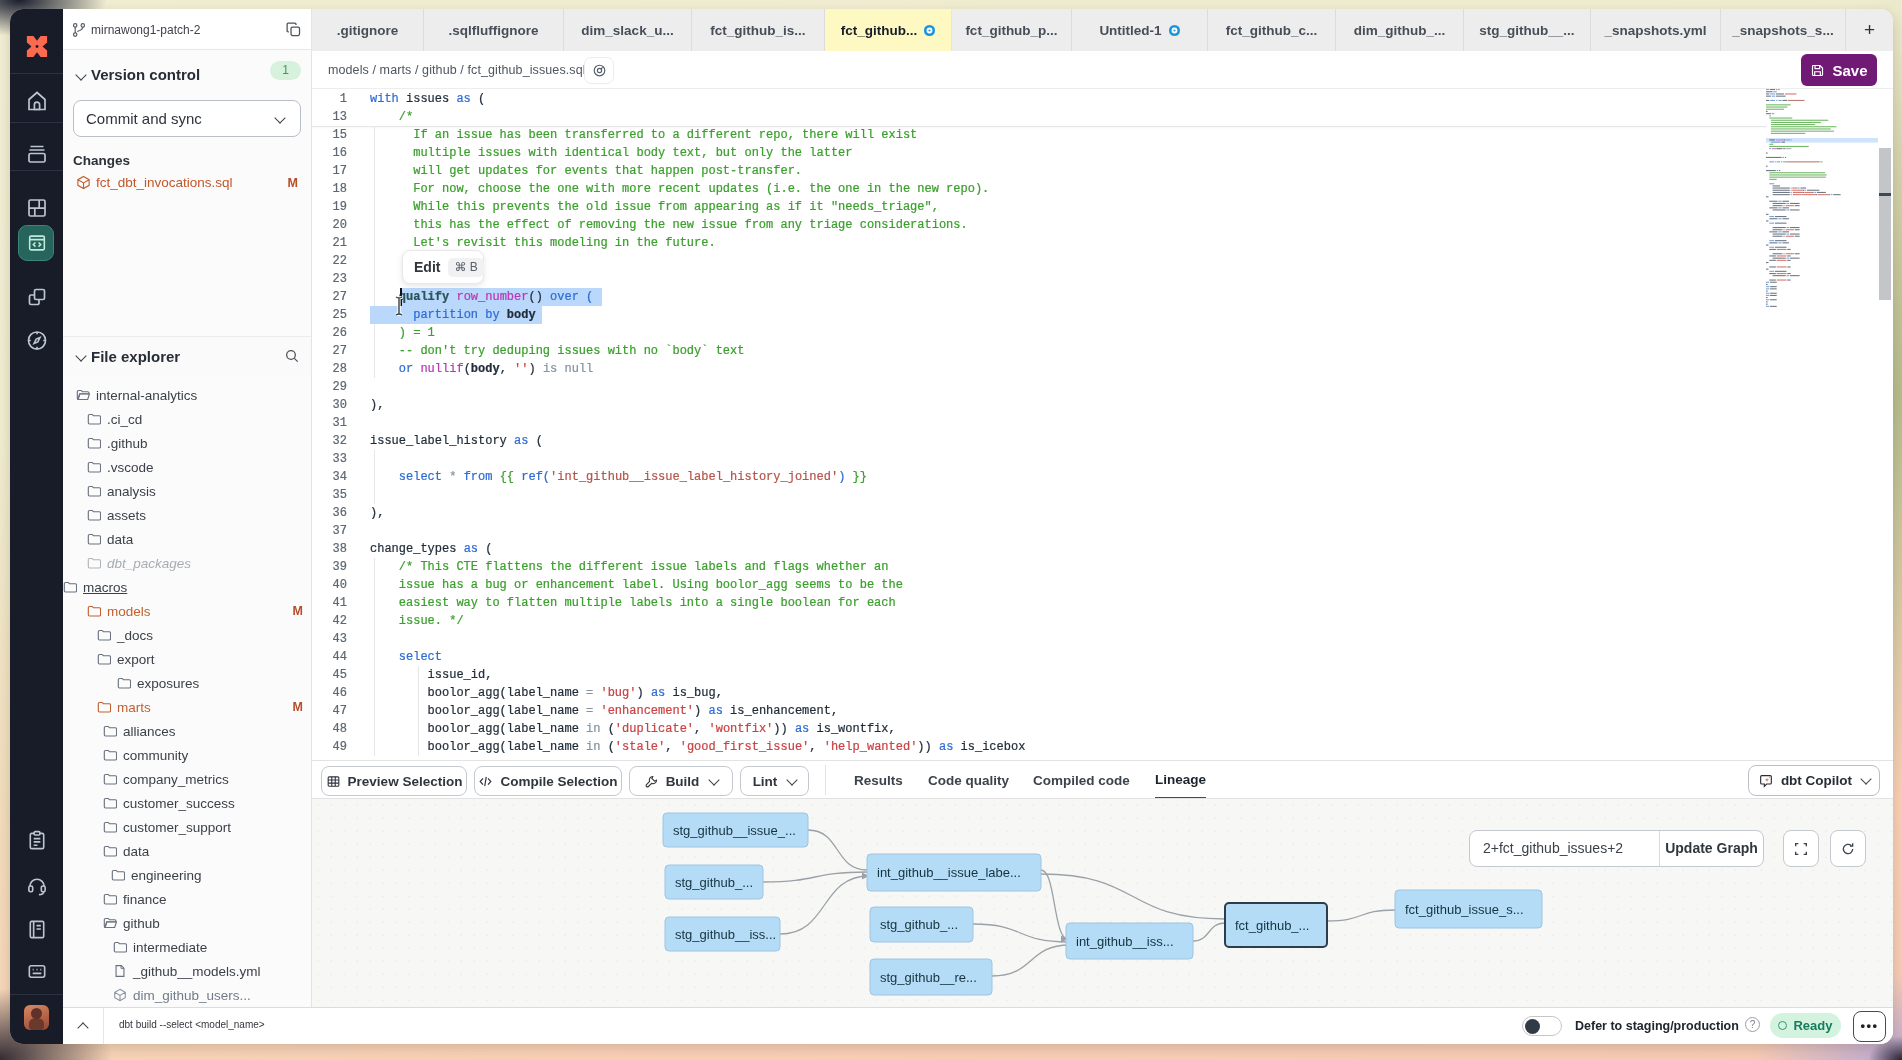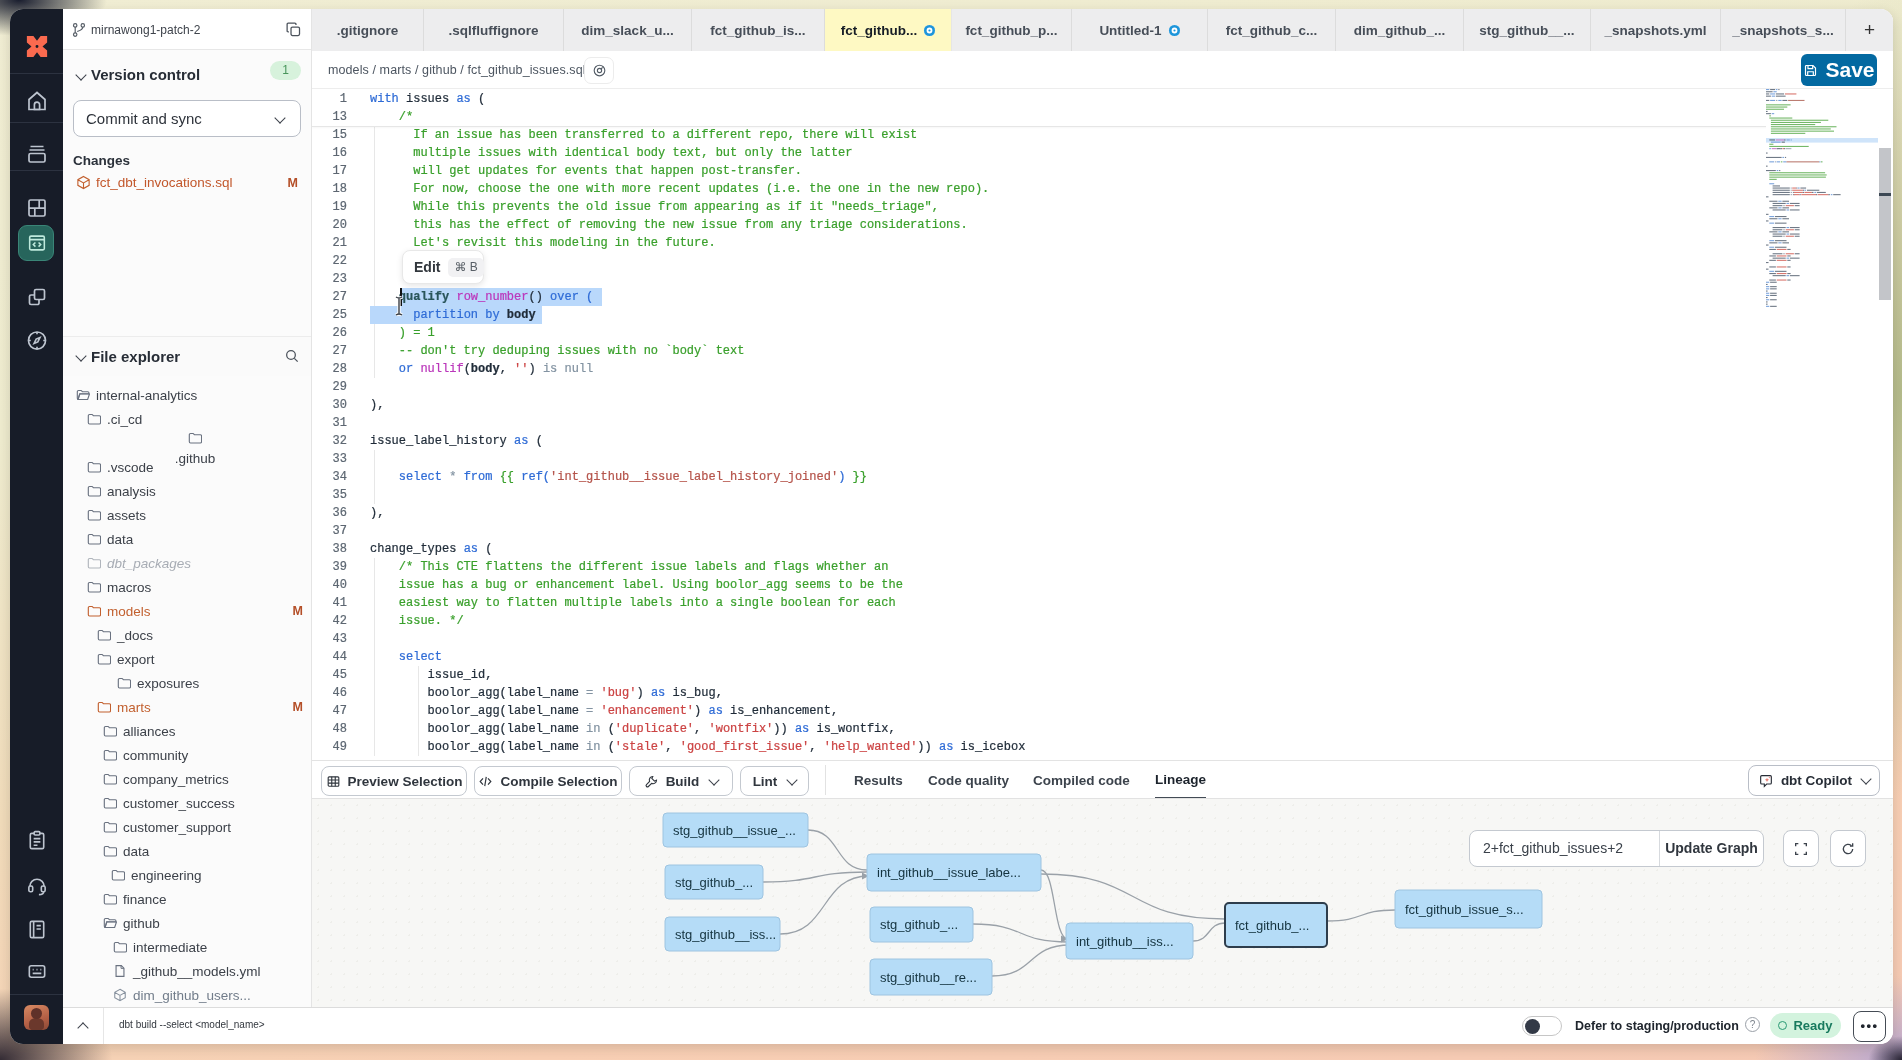--- a/index.html
+++ b/index.html
@@ -41,21 +41,21 @@
 
 .ed{position:absolute;left:302px;top:0;width:1581px;height:998px;background:#fff}
 .tabbar{position:absolute;left:0;top:0;width:100%;height:42px;background:#ededee;border-bottom:1px solid #e0e0e0}
 .tab{position:absolute;top:0;height:42px;font-size:13.5px;font-weight:600;color:#474e58;display:flex;align-items:center;justify-content:center;gap:7px;border-right:1px solid #dcdcdc;background:#ededee;white-space:nowrap}
 .tab.active{background:#fef9c3;color:#161d26;font-weight:700;border-right:1px solid #e6e6e6}
 .tab.plus{font-size:19px;font-weight:400;color:#333;border-right:none;background:#ededee}
 .bdot{width:11px;height:11px;border-radius:50%;background:#1d95da;box-shadow:inset 0 0 0 2.6px #1d95da, inset 0 0 0 4.4px #fff}
 .crumb{position:absolute;left:0;top:42px;width:100%;height:38px;background:#fff;border-bottom:1px solid #ededed}
 .crumb .p{position:absolute;left:16px;top:12px;font-size:12.5px;color:#4c5560;letter-spacing:.1px}
 .cico{position:absolute;left:272px;top:6px;width:30px;height:27px;border:1px solid #ececec;border-radius:7px;color:#555e68;display:flex;align-items:center;justify-content:center}
-.savebtn{position:absolute;right:16px;top:45px;width:76px;height:32px;background:#0369a1;border-radius:6px;color:#fff;font-size:21px;font-weight:600;display:flex;align-items:center;justify-content:center;gap:7px;z-index:9}
+.savebtn{position:absolute;right:16px;top:45px;width:76px;height:32px;background:#701a75;border-radius:6px;color:#fff;font-size:15px;font-weight:600;display:flex;align-items:center;justify-content:center;gap:7px;z-index:9}
 
 .codearea{position:absolute;left:0;top:80px;width:100%;height:671px;background:#fff;overflow:hidden}
 .ln{position:absolute;left:0;height:18px;width:100%;font-family:"Liberation Mono",monospace;font-size:12px;line-height:18px;color:#1f2b38;white-space:pre;-webkit-text-stroke:0.22px}
 .gut{position:absolute;left:0;width:35px;text-align:right;color:#5d6772}
 .ct{position:absolute;left:58px}
 .ln .k{color:#2e6bd6}.ln .c{color:#3aa02c}.ln .f{color:#bb37bb}.ln .s{color:#cc4343}
 .ln .s2{color:#b5544b}.ln .o{color:#8393a2}.ln .q{color:#29555a;font-weight:700}.ln .b{font-weight:700}.ln .j{color:#3aa02c}
 .stickyline{position:absolute;left:0;top:37px;width:1566px;height:1px;background:#e6e6e6;box-shadow:0 1px 2px rgba(0,0,0,.05)}
 .guide{position:absolute;width:1px;background:#e7e7e7}
 .sel{position:absolute;background:#b9d8fb}
@@ -196,21 +196,21 @@
             <path d="M2.2 13.2 4.4 6.8h11l-2.1 6.4z" fill="none" stroke="#6a7280" stroke-width="1.3"></path>
           </svg>
           <span class="tname">internal-analytics</span>
         </div>
 <div class="trow" style="padding-left:24px;">
           <svg viewBox="0 0 16 16" width="14" height="14">
             <path d="M1.5 4.2c0-.8.6-1.4 1.4-1.4h3l1.4 1.5h6.8c.8 0 1.4.6 1.4 1.4v6.6c0 .8-.6 1.4-1.4 1.4H2.9c-.8 0-1.4-.6-1.4-1.4z" fill="none" stroke="#6a7280" stroke-width="1.3"></path>
           </svg>
           <span class="tname">.ci_cd</span>
         </div>
-<div class="trow" style="padding-left:24px;flex-direction:column;">
+<div class="trow" style="padding-left:24px;">
           <svg viewBox="0 0 16 16" width="14" height="14">
             <path d="M1.5 4.2c0-.8.6-1.4 1.4-1.4h3l1.4 1.5h6.8c.8 0 1.4.6 1.4 1.4v6.6c0 .8-.6 1.4-1.4 1.4H2.9c-.8 0-1.4-.6-1.4-1.4z" fill="none" stroke="#6a7280" stroke-width="1.3"></path>
           </svg>
           <span class="tname">.github</span>
         </div>
 <div class="trow" style="padding-left:24px;">
           <svg viewBox="0 0 16 16" width="14" height="14">
             <path d="M1.5 4.2c0-.8.6-1.4 1.4-1.4h3l1.4 1.5h6.8c.8 0 1.4.6 1.4 1.4v6.6c0 .8-.6 1.4-1.4 1.4H2.9c-.8 0-1.4-.6-1.4-1.4z" fill="none" stroke="#6a7280" stroke-width="1.3"></path>
           </svg>
           <span class="tname">.vscode</span>
@@ -232,21 +232,21 @@
             <path d="M1.5 4.2c0-.8.6-1.4 1.4-1.4h3l1.4 1.5h6.8c.8 0 1.4.6 1.4 1.4v6.6c0 .8-.6 1.4-1.4 1.4H2.9c-.8 0-1.4-.6-1.4-1.4z" fill="none" stroke="#6a7280" stroke-width="1.3"></path>
           </svg>
           <span class="tname">data</span>
         </div>
 <div class="trow" style="padding-left:24px;color:#a7acb4;font-style:italic;">
           <svg viewBox="0 0 16 16" width="14" height="14">
             <path d="M1.5 4.2c0-.8.6-1.4 1.4-1.4h3l1.4 1.5h6.8c.8 0 1.4.6 1.4 1.4v6.6c0 .8-.6 1.4-1.4 1.4H2.9c-.8 0-1.4-.6-1.4-1.4z" fill="none" stroke="#b0b5bc" stroke-width="1.3"></path>
           </svg>
           <span class="tname">dbt_packages</span>
         </div>
-<div class="trow" style="padding-left:24px;">
+<div class="trow" style="text-decoration:underline;">
           <svg viewBox="0 0 16 16" width="14" height="14">
             <path d="M1.5 4.2c0-.8.6-1.4 1.4-1.4h3l1.4 1.5h6.8c.8 0 1.4.6 1.4 1.4v6.6c0 .8-.6 1.4-1.4 1.4H2.9c-.8 0-1.4-.6-1.4-1.4z" fill="none" stroke="#6a7280" stroke-width="1.3"></path>
           </svg>
           <span class="tname">macros</span>
         </div>
 <div class="trow" style="padding-left:24px;color:#c2602f;">
           <svg viewBox="0 0 16 16" width="14" height="14">
             <path d="M1.5 4.2c0-.8.6-1.4 1.4-1.4h3l1.4 1.5h6.8c.8 0 1.4.6 1.4 1.4v6.6c0 .8-.6 1.4-1.4 1.4H2.9c-.8 0-1.4-.6-1.4-1.4z" fill="none" stroke="#c2602f" stroke-width="1.3"></path>
           </svg>
           <span class="tname">models</span>

